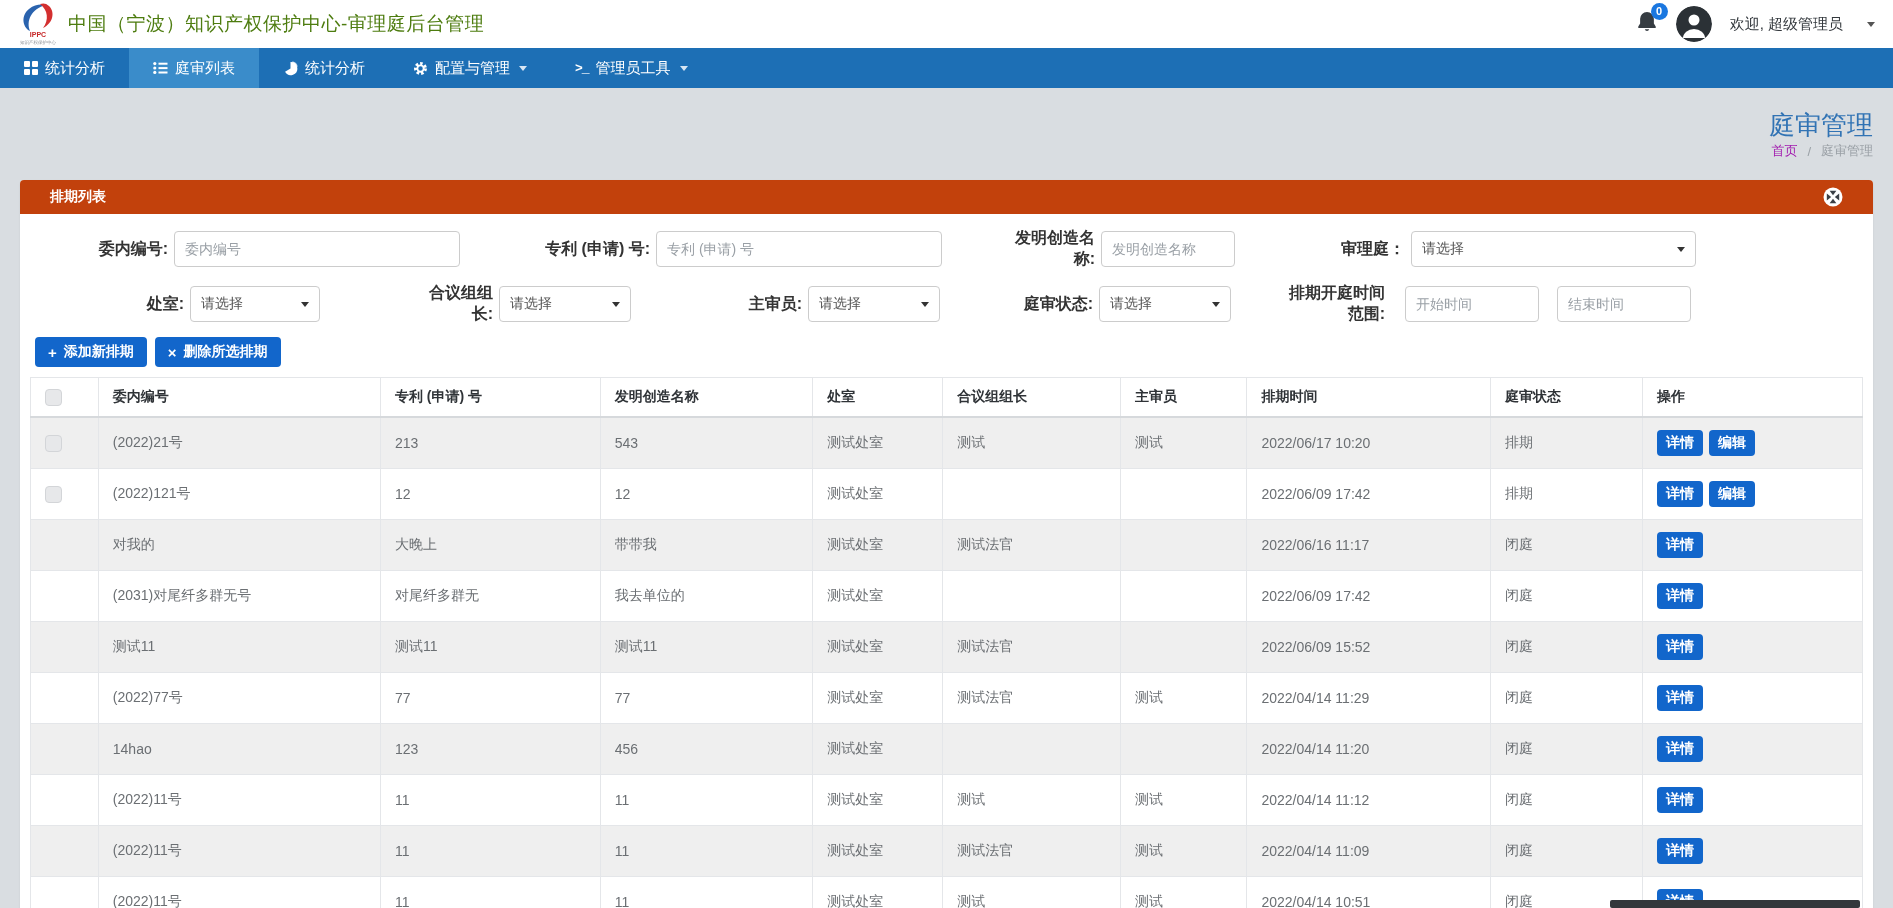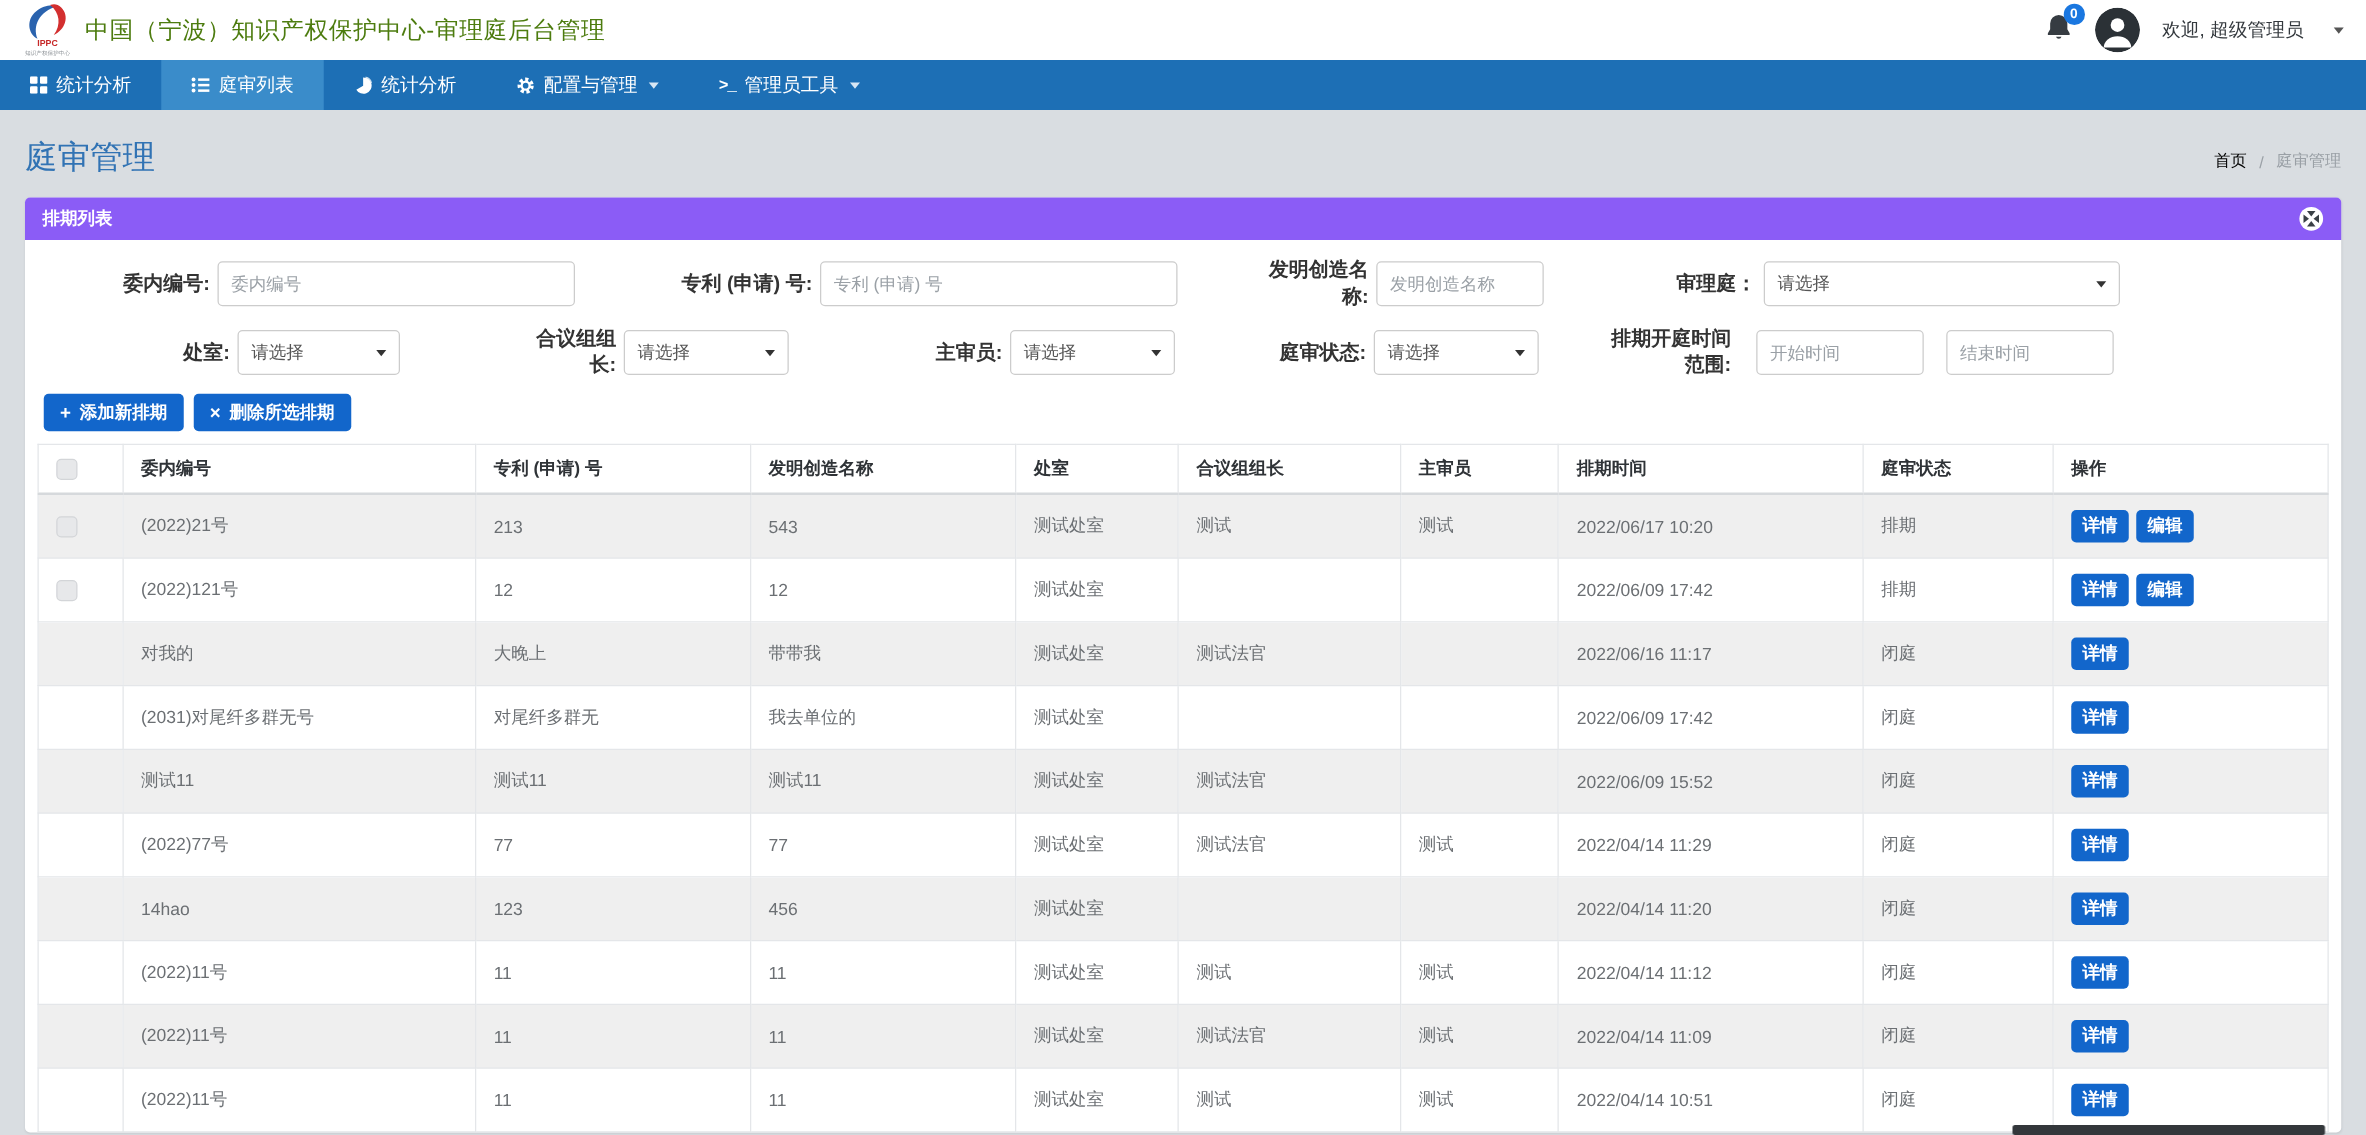--- a/index.html
+++ b/index.html
@@ -20,28 +20,28 @@
   
   .navbar { height:40px; background:#1d6fb5; display:flex; align-items:stretch; }
   .nav-item { display:flex; align-items:center; gap:7px; padding:0 24px; color:#fff;
     font-size:15px; cursor:pointer; }
   .nav-item.active { background:#3a8cca; }
   .nav-icon { display:flex; align-items:center; }
   .caret-light { width:0; height:0; border-left:4px solid transparent; border-right:4px solid transparent; border-top:5px solid #d7e6f4; margin-left:2px; }
   .term-glyph { font-family:"Liberation Mono","DejaVu Sans Mono",monospace; font-weight:bold; font-size:13px; color:#fff; letter-spacing:-1px; }
   
   .content { padding:10px 20px 0; }
-  .page-head { display:flex; align-items:flex-end; justify-content:space-between; margin:10px 0 16px; }
+  .page-head { display:flex; align-items:flex-end; justify-content:space-between; margin:10px 0 16px;flex-direction:column; }
   .page-title { font-size:26px; font-weight:500; color:#3173b4; line-height:34px; }
   .breadcrumb { font-size:13px; color:#9aa0a6; display:flex; gap:10px; align-items:center; padding-bottom:4px; }
-  .crumb-home { color:#000000; cursor:pointer;text-align:center; }
+  .crumb-home { color:#a21caf; cursor:pointer;text-align:center; }
   
   .card { background:#fff; border-radius:4px; box-shadow:0 1px 2px rgba(0,0,0,.08); }
-  .card-header { background:#8b5cf6; border-radius:4px 4px 0 0; height:34px; display:flex;
-    align-items:center; justify-content:space-between; padding:0 14px;gap:11px; }
+  .card-header { background:#c2410c; border-radius:4px 4px 0 0; height:34px; display:flex;
+    align-items:center; justify-content:space-between; padding:0 30px;gap:11px; }
   .card-header-title { color:#fff; font-size:14px; font-weight:bold; }
   .expand-btn { cursor:pointer; display:flex; }
   .card-body { padding:14px 10px 0; }
   
   .filter-row { display:flex; align-items:center; }
   .filter-row + .filter-row { margin-top:13px; }
   .fl { display:inline-block; text-align:right; font-size:16px; font-weight:bold; color:#333; margin-right:6px; flex:none; }
   .inp { height:36px; border:1px solid #ccc; border-radius:4px; padding:0 10px; font-size:14px; color:#555;
     font-family:"Liberation Sans","DejaVu Sans",sans-serif; outline:none; flex:none; }
   .inp::placeholder { color:#9aa0a6; }

